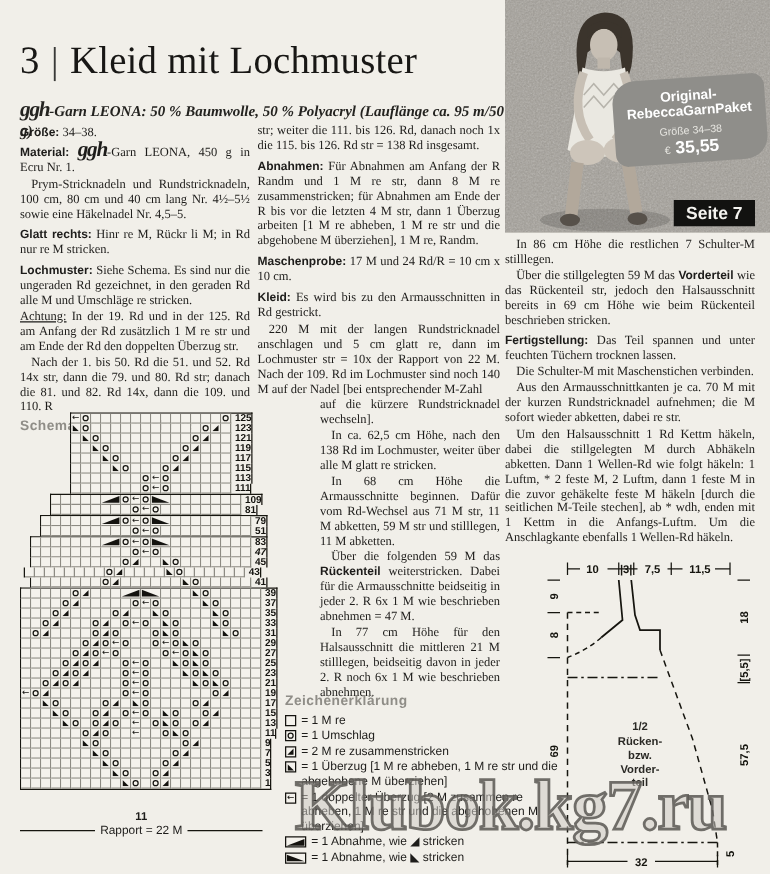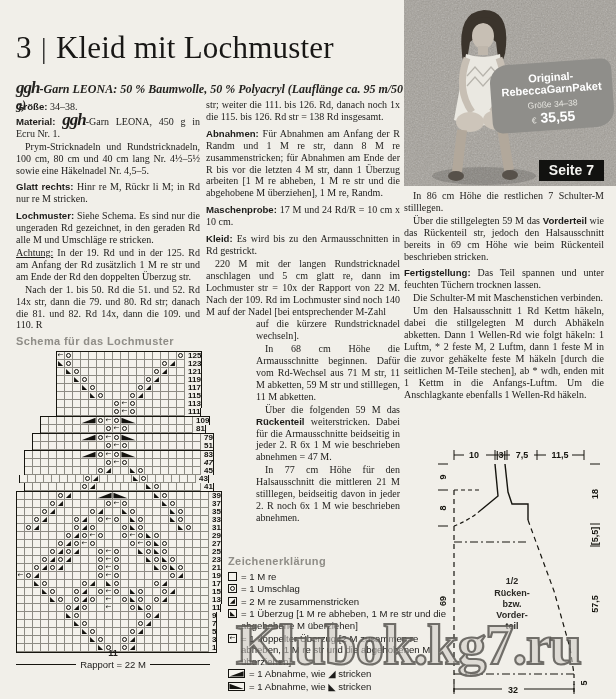--- a/index.html
+++ b/index.html
@@ -30,21 +30,21 @@
   #badge .b1{font-weight:bold;font-size:11px;line-height:12px;}
   #badge .b2{font-size:8.5px;color:#e6e5e0;margin-top:4px;}
   #badge .b3{font-size:8.5px;color:#e6e5e0;}
   #badge .b3 b{font-size:14px;color:#fff;margin-left:4px;}
   #seite{position:absolute;right:12px;bottom:5px;background:#121210;color:#f4f3ef;
          font-family:"Liberation Sans",sans-serif;font-size:14px;font-weight:bold;
          padding:2px 10px 3px 10px;}
   
   #chart-head{left:16px;top:335px;font-family:"Liberation Sans",sans-serif;font-weight:bold;
               font-size:11px;color:#8f8d87;letter-spacing:.4px;}
-  #chart{left:16px;top:351px;width:230px;}
+  #chart{left:16px;top:330px;width:230px;}
   .crow{display:flex;border-left:1.6px solid #16150f;border-right:1.6px solid #16150f;width:max-content;}
   .crow.bs{border-top:1.6px solid #16150f;}
   .crow.be{border-bottom:1.6px solid #16150f;}
   .cc{width:8px;height:8px;box-sizing:border-box;border-right:1px solid #8d8b83;
       border-bottom:1px solid #8d8b83;position:relative;background:#f4f2ec;flex:0 0 auto;}
   .cc.w2{width:16px;}
   .cc.yo::after{content:"";position:absolute;inset:1px;border:1px solid #14130f;border-radius:50%;}
   .cc.tr::after{content:"";position:absolute;inset:0;background:#14130f;
       clip-path:polygon(85% 15%,85% 85%,12% 85%);}
   .cc.tl::after{content:"";position:absolute;inset:0;background:#14130f;
@@ -100,20 +100,21 @@
 </div>
 
 <div class="abs col" id="col2">
   <p>str; weiter die 111. bis 126. Rd, danach noch 1x die 115. bis 126. Rd str = 138 Rd insgesamt.</p>
   <p class="sp"><b class="lbl">Abnahmen:</b> <span>Für Abnahmen am Anfang der R Randm und 1 M re str, dann 8 M re zusammenstricken; für Abnahmen am Ende der R bis vor die letzten 4 M str, dann 1 Überzug arbeiten [1 M re abheben, 1 M re str und die abgehobene M überziehen], 1 M re, Randm.</span></p>
   <p class="sp"><b class="lbl">Maschenprobe:</b> <span>17 M und 24 Rd/R = 10 cm x 10 cm.</span></p>
   <p class="sp"><b class="lbl">Kleid:</b> <span>Es wird bis zu den Armausschnitten in Rd gestrickt.</span></p>
   <p class="ind">220 M mit der langen Rundstricknadel anschlagen und 5 cm glatt re, dann im Lochmuster str = 10x der Rapport von 22 M. Nach der 109. Rd im Lochmuster sind noch 140 M auf der Nadel [bei entsprechender M-Zahl</p>
   <div id="col2b">
     <p>auf die kürzere Rundstricknadel wechseln].</p>
+    <p class="ind">In ca. 62,5 cm Höhe, nach den 138 Rd im Lochmuster, weiter über alle M glatt re stricken.</p>
     <p class="ind">In 68 cm Höhe die Armausschnitte beginnen. Dafür vom Rd-Wechsel aus 71 M str, 11 M abketten, 59 M str und stilllegen, 11 M abketten.</p>
     <p class="ind"><span>Über die folgenden 59 M das </span><b class="lbl">Rückenteil</b><span> weiterstricken. Dabei für die Armausschnitte beidseitig in jeder 2. R 6x 1 M wie beschrieben abnehmen = 47 M.</span></p>
     <p class="ind">In 77 cm Höhe für den Halsausschnitt die mittleren 21 M stilllegen, beidseitig davon in jeder 2. R noch 6x 1 M wie beschrieben abnehmen.</p>
   </div>
 </div>
 
 <div class="abs" id="photo">
   <svg width="212" height="186" viewBox="0 0 212 186">
     <defs>
       <filter id="gr" x="0" y="0" width="100%" height="100%">
@@ -149,20 +150,21 @@
     <div class="b3"><span>€</span><b>35,55</b></div>
   </div>
   <div id="seite">Seite 7</div>
 </div>
 
 <div class="abs col" id="col3">
   <p class="ind">In 86 cm Höhe die restlichen 7 Schulter-M stilllegen.</p>
   <p class="ind"><span>Über die stillgelegten 59 M das </span><b class="lbl">Vorderteil</b><span> wie das Rückenteil str, jedoch den Halsausschnitt bereits in 69 cm Höhe wie beim Rückenteil beschrieben stricken.</span></p>
   <p class="sp"><b class="lbl">Fertigstellung:</b> <span>Das Teil spannen und unter feuchten Tüchern trocknen lassen.</span></p>
   <p class="ind">Die Schulter-M mit Maschenstichen verbinden.</p>
+  <p class="ind">Aus den Armausschnittkanten je ca. 70 M mit der kurzen Rundstricknadel aufnehmen; die M sofort wieder abketten, dabei re str.</p>
   <p class="ind">Um den Halsausschnitt 1 Rd Kettm häkeln, dabei die stillgelegten M durch Abhäkeln abketten. Dann 1 Wellen-Rd wie folgt häkeln: 1 Luftm, * 2 feste M, 2 Luftm, dann 1 feste M in die zuvor gehäkelte feste M häkeln [durch die seitlichen M-Teile stechen], ab * wdh, enden mit 1 Kettm in die Anfangs-Luftm. Um die Anschlagkante ebenfalls 1 Wellen-Rd häkeln.</p>
 </div>
 
 <div class="abs" id="chart-head">Schema für das Lochmuster</div>
 <div class="abs" id="chart">
     <div class="crow bs" style="margin-left: 40px;">
       <span class="cc ar"></span>
       <span class="cc yo"></span>
       <span class="cc"></span>
       <span class="cc"></span>

